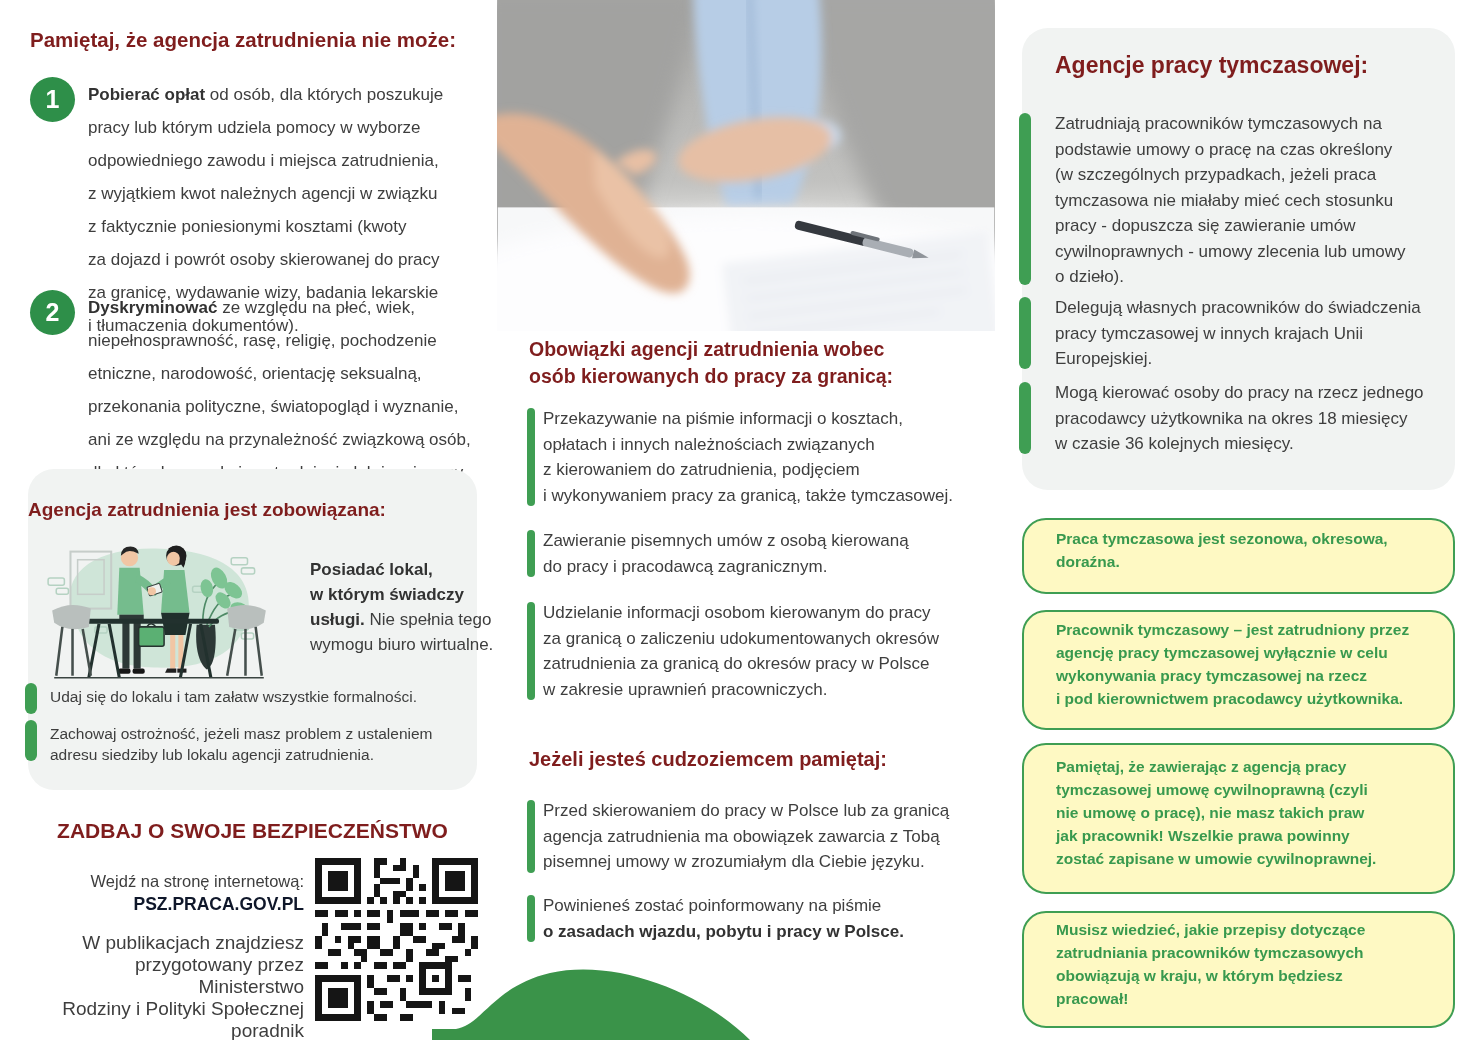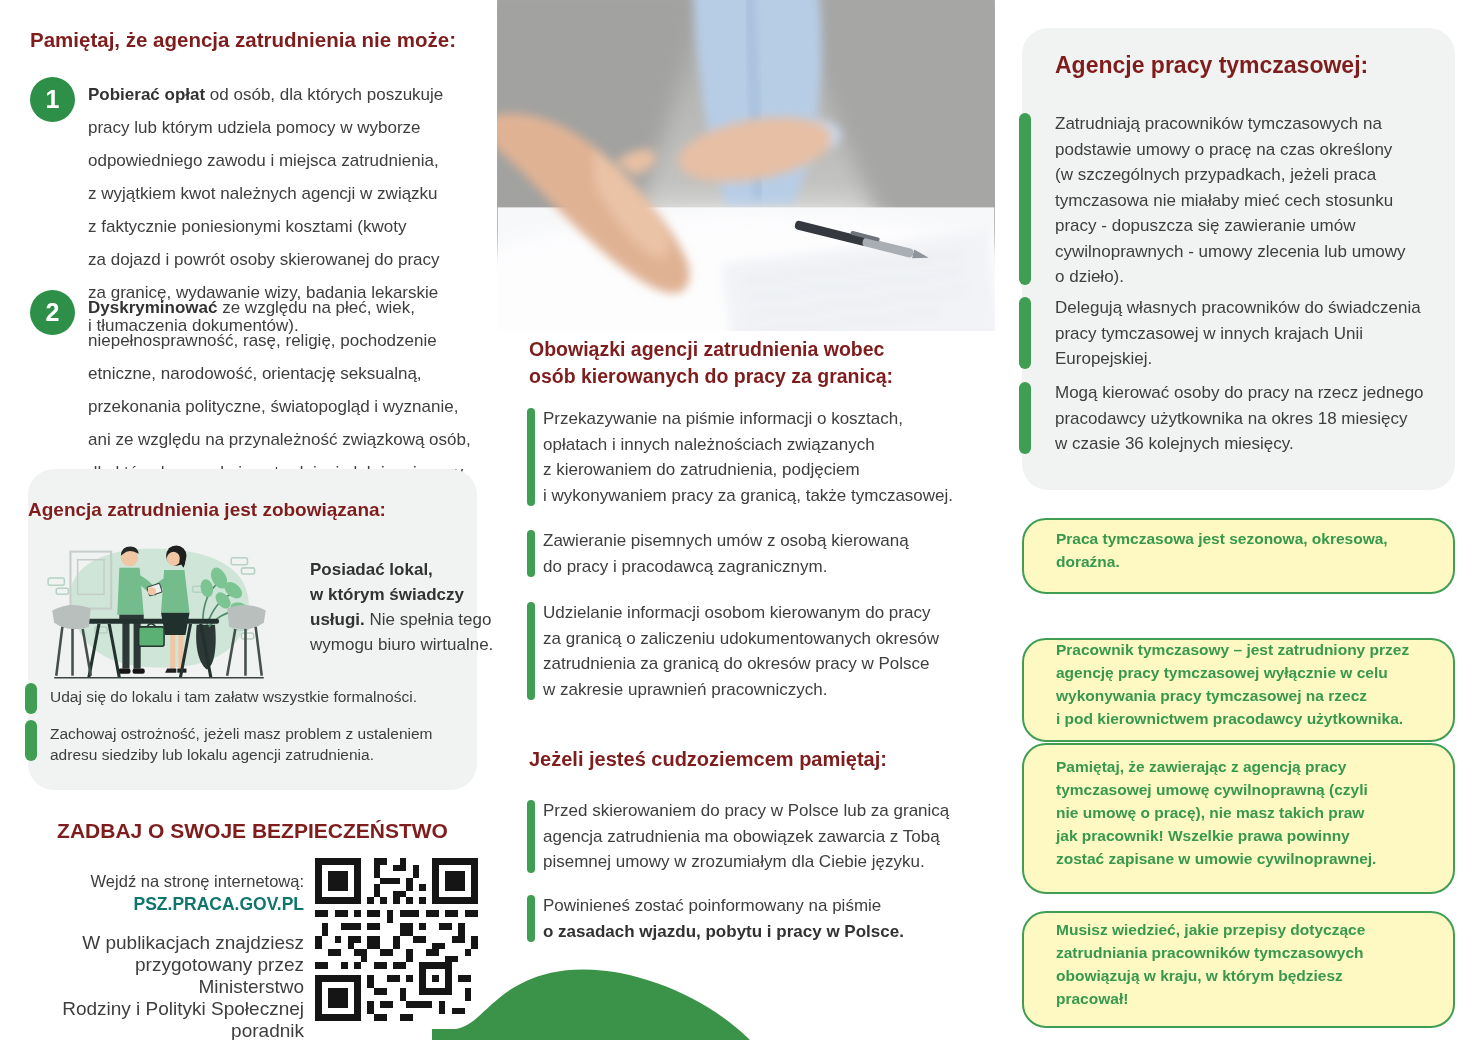--- a/index.html
+++ b/index.html
@@ -20,21 +20,21 @@
   .leftbox{left:28px;top:469px;width:449px;height:321px;}
   .boxhead{position:absolute;top:30px;left:0;width:100%;font-size:19px;}
   .illus{position:absolute;left:14px;top:58px;width:234px;height:155px;}
   .sidetext{position:absolute;left:244px;top:88px;width:202px;font-size:17px;line-height:25px;margin-left:38px;}
   .edgebar{position:absolute;left:-3px;width:12px;border-radius:7px;background:#3f9e53;}
   .tip{position:absolute;left:22px;width:414px;font-size:15.5px;line-height:20.5px;}
 
   .safety-head{position:absolute;left:28px;top:819px;width:449px;text-align:center;font-size:21px;}
   .safety-text{position:absolute;left:28px;top:872px;width:276px;text-align:right;}
   .visit{font-size:16.5px;}
-  .site{font-size:17.5px;font-weight:bold;color:#0f766e;margin-top:3px;}
+  .site{font-size:17.5px;font-weight:bold;color:#0f172a;margin-top:3px;}
   .publines{font-size:19px;line-height:22px;margin-top:17px;}
   .guide{font-size:18px;font-weight:bold;color:#14532d;margin-top:2px;}
   .qr{position:absolute;left:315px;top:858px;width:163px;height:163px;}
 
   
   .photo{position:absolute;left:497px;top:0;width:498px;height:331px;}
   .mid-head{position:absolute;left:529px;top:336px;font-size:19.5px;line-height:27px;}
   .mid-head2{position:absolute;left:529px;top:748px;font-size:20px;}
   .bullet{position:absolute;left:527px;display:flex;gap:8px;width:470px;}
   .vbar{flex:0 0 8px;border-radius:5px;background:#3f9e53;margin:2px 0;}
@@ -317,21 +317,21 @@
     <div class="edgebar" style="top:354px;height:72px"></div>
     <div class="rbullet pre" style="top:352px">Mogą kierować osoby do pracy na rzecz jednego
 pracodawcy użytkownika na okres 18 miesięcy
 w czasie 36 kolejnych miesięcy.</div>
   </div>
 
   <div class="callout" style="top:518px;height:76px">
     <div class="ctext pre">Praca tymczasowa jest sezonowa, okresowa,
 doraźna.</div>
   </div>
-  <div class="callout" style="top:638px;height:104px">
+  <div class="callout" style="top:610px;height:120px">
     <div class="ctext pre">Pracownik tymczasowy – jest zatrudniony przez
 agencję pracy tymczasowej wyłącznie w celu
 wykonywania pracy tymczasowej na rzecz
 i pod kierownictwem pracodawcy użytkownika.</div>
   </div>
   <div class="callout" style="top:743px;height:151px">
     <div class="ctext pre">Pamiętaj, że zawierając z agencją pracy
 tymczasowej umowę cywilnoprawną (czyli
 nie umowę o pracę), nie masz takich praw
 jak pracownik! Wszelkie prawa powinny

